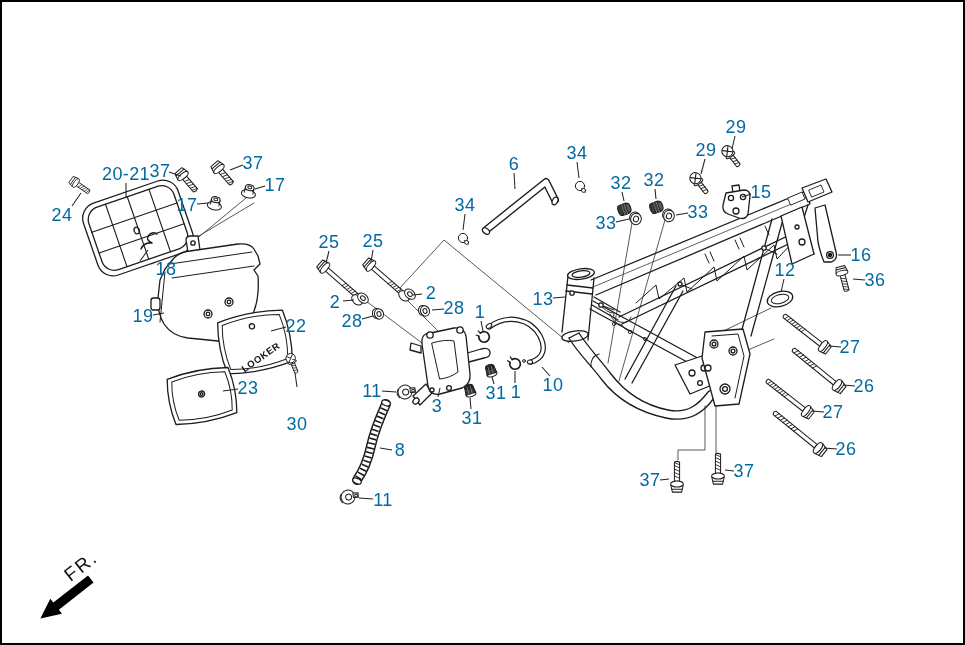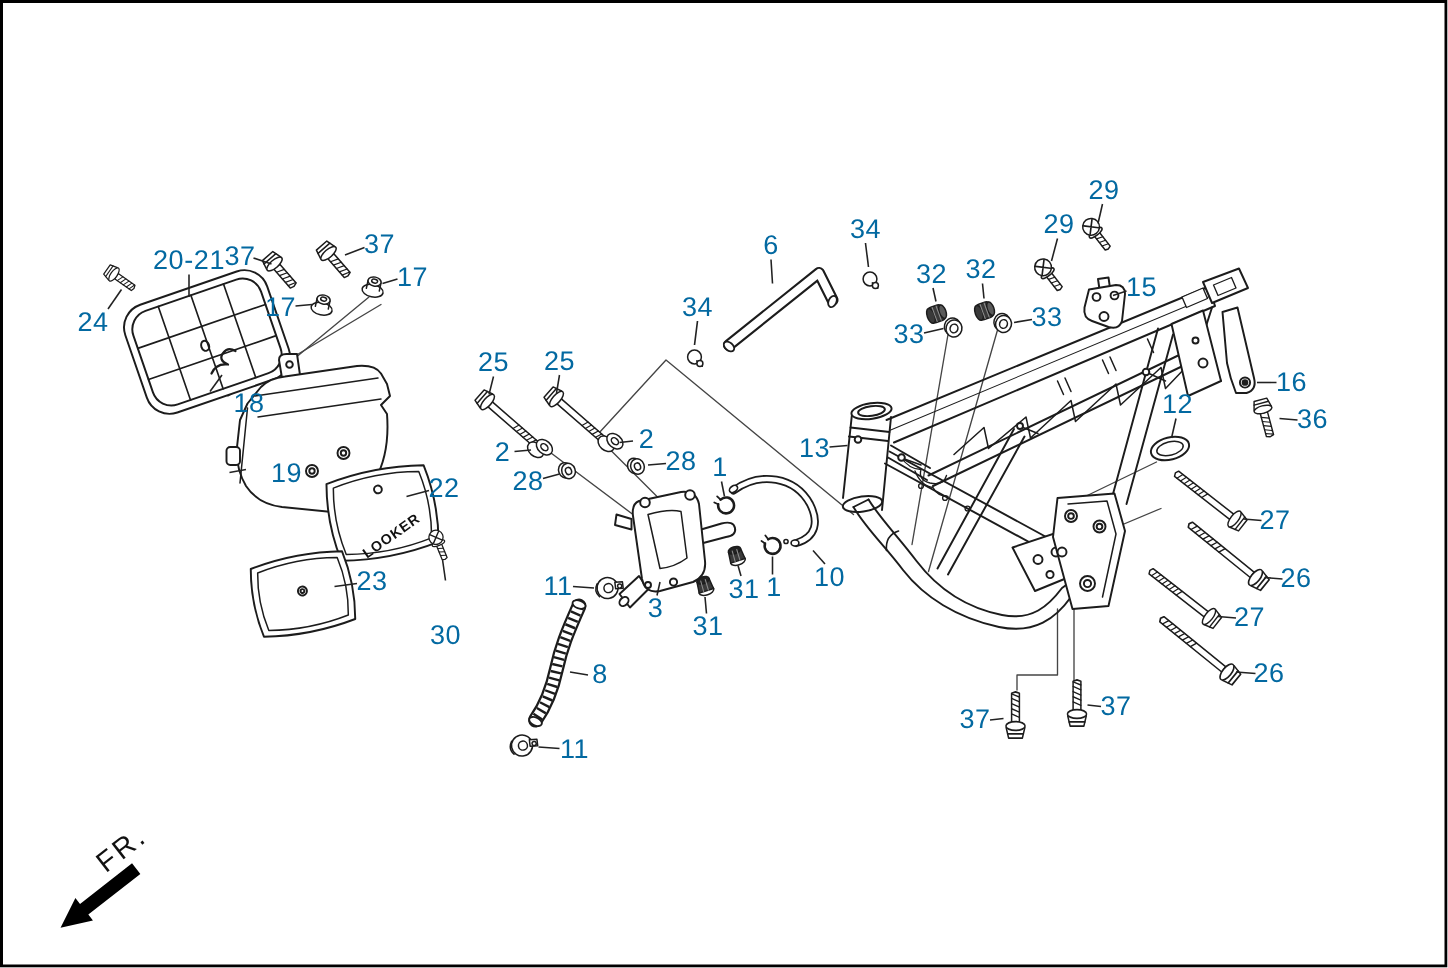--- a/index.html
+++ b/index.html
@@ -367,21 +367,21 @@
     </svg>
 
 <div id="callout-layer">
       <span class="callout" style="left: 60px; top: 213px;">24</span>
       <span class="callout" style="left: 124px; top: 172px;">20-21</span>
       <span class="callout" style="left: 158px; top: 169px;">37</span>
       <span class="callout" style="left: 251px; top: 161px;">37</span>
       <span class="callout" style="left: 273px; top: 183px;">17</span>
       <span class="callout" style="left: 185px; top: 203px;">17</span>
       <span class="callout" style="left: 132px; top: 267px; margin-left: 32px;">18</span>
-      <span class="callout" style="left: 141px; top: 314px; margin-left: 48px;">19</span>
+      <span class="callout" style="left: 141px; top: 314px;">19</span>
       <span class="callout" style="left: 294px; top: 324px;">22</span>
       <span class="callout" style="left: 295px; top: 394px; margin-top: 28px;">30</span>
       <span class="callout" style="left: 246px; top: 386px;">23</span>
       <span class="callout" style="left: 327px; top: 240px;">25</span>
       <span class="callout" style="left: 371px; top: 239px;">25</span>
       <span class="callout" style="left: 333px; top: 300px;">2</span>
       <span class="callout" style="left: 429px; top: 291px;">2</span>
       <span class="callout" style="left: 350px; top: 319px;">28</span>
       <span class="callout" style="left: 452px; top: 306px;">28</span>
       <span class="callout" style="left: 478px; top: 310px;">1</span>

